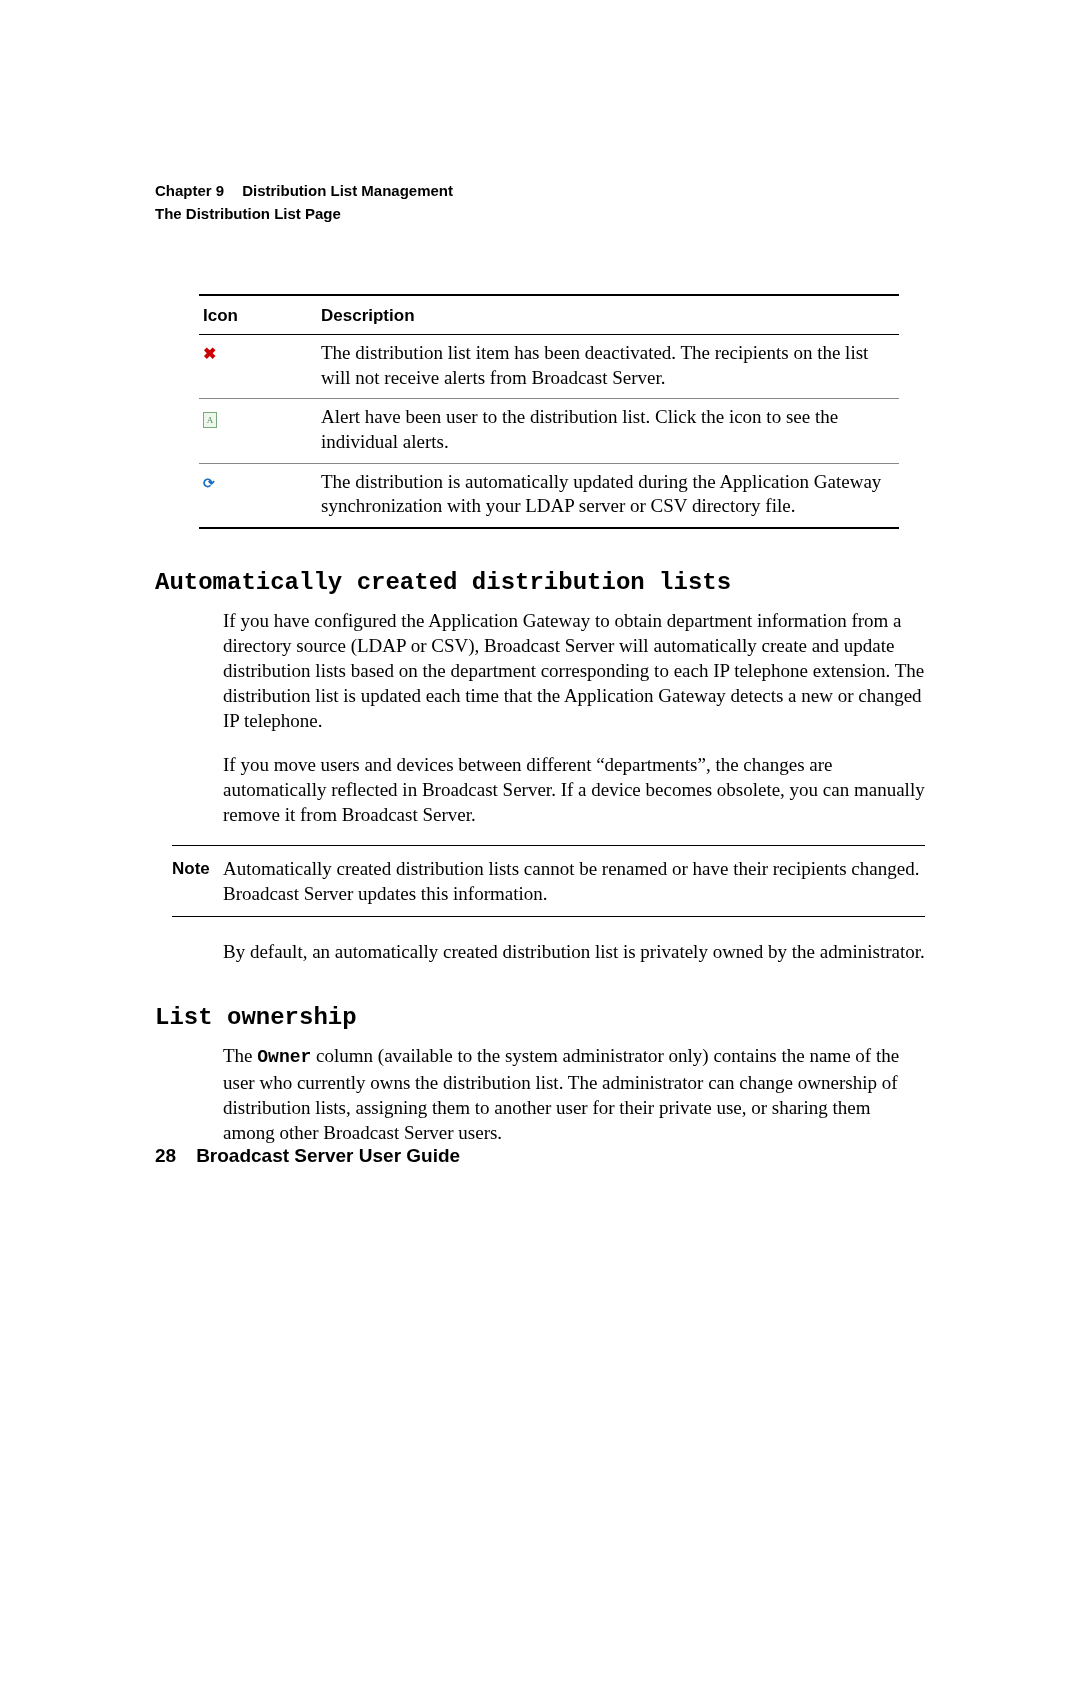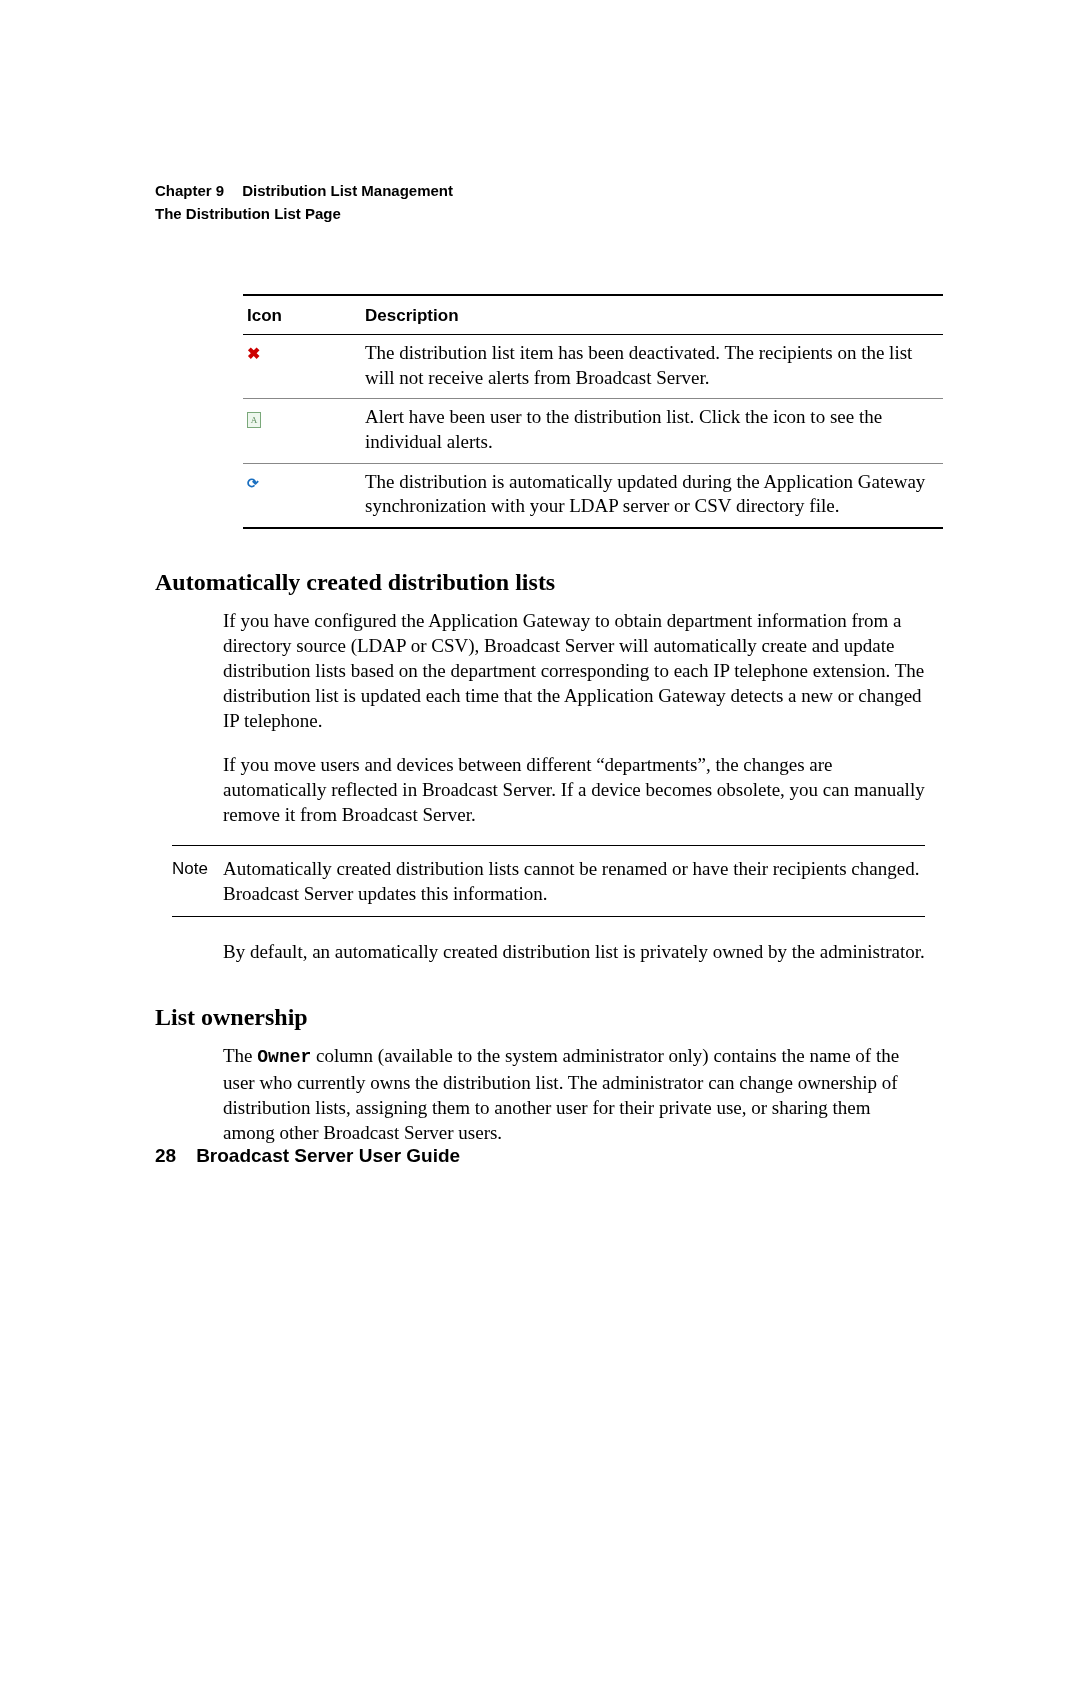--- a/index.html
+++ b/index.html
@@ -28,21 +28,21 @@
   .chapter-title {
     margin-left: 18px;
     margin-top: 12px;
   }
   .section-title {
     margin-top: 2px;
   }
 
   .icon-table {
     border-collapse: collapse;
-    margin-left: 88px;
+    margin-left: 44px;
     width: 700px;
     font-size: 19px;
   }
   .icon-table th {
     font-family: Arial, Helvetica, sans-serif;
     font-weight: bold;
     text-align: left;
     font-size: 17px;
     padding: 10px 4px 8px 4px;
     border-top: 2px solid #000;
@@ -83,21 +83,21 @@
     width: 14px;
     height: 14px;
     position: relative;
     color: #1a6fc0;
     font-family: Arial, sans-serif;
     font-size: 14px;
     font-weight: bold;
   }
 
   h2.section-heading {
-    font-family: Liberation Serif, serif;
+    font-family: Liberation Mono, monospace;
     font-weight: bold;
     font-size: 24px;
     margin: 40px 0 12px 0;
   }
   .body-block {
     margin-left: 68px;
     font-size: 19px;
     line-height: 1.32;
   }
   .body-block p {
@@ -112,21 +112,21 @@
     margin-top: 4px;
     margin-bottom: 22px;
   }
   .note-row {
     display: flex;
     font-size: 19px;
     line-height: 1.32;
   }
   .note-label {
     font-family: Arial, Helvetica, sans-serif;
-    font-weight: normal;
+    font-weight: bold;
     font-size: 17px;
     width: 51px;
     flex: 0 0 51px;
     padding-top: 2px;
   }
   .note-text {
     flex: 1;
   }
 
   .owner-para .owner-word {

